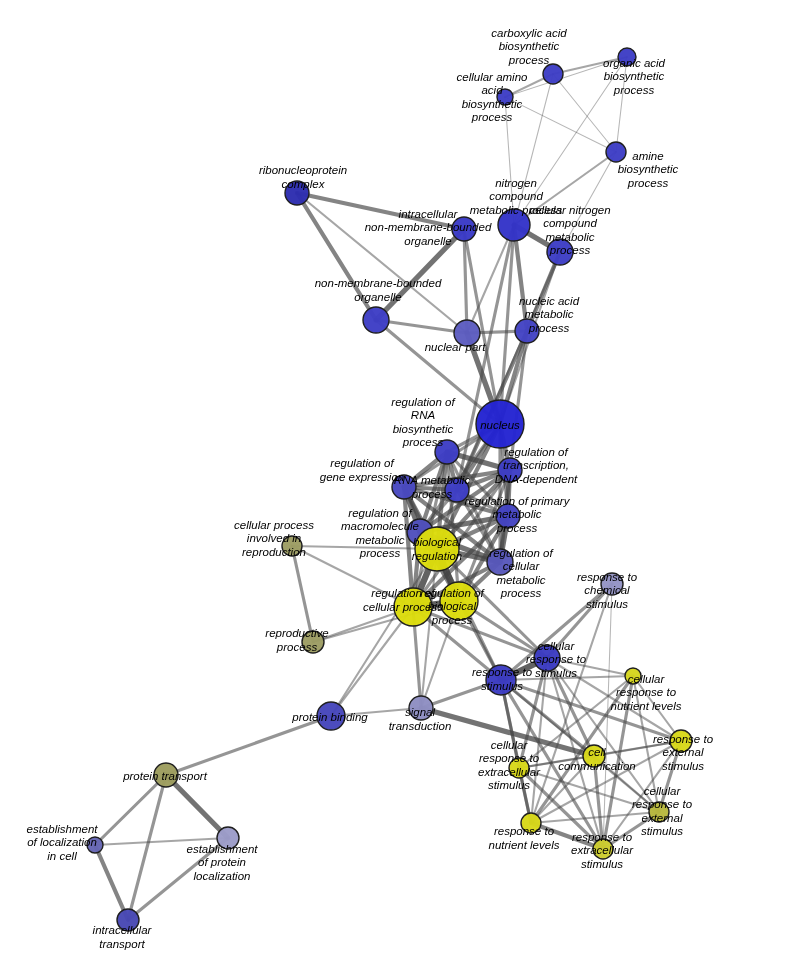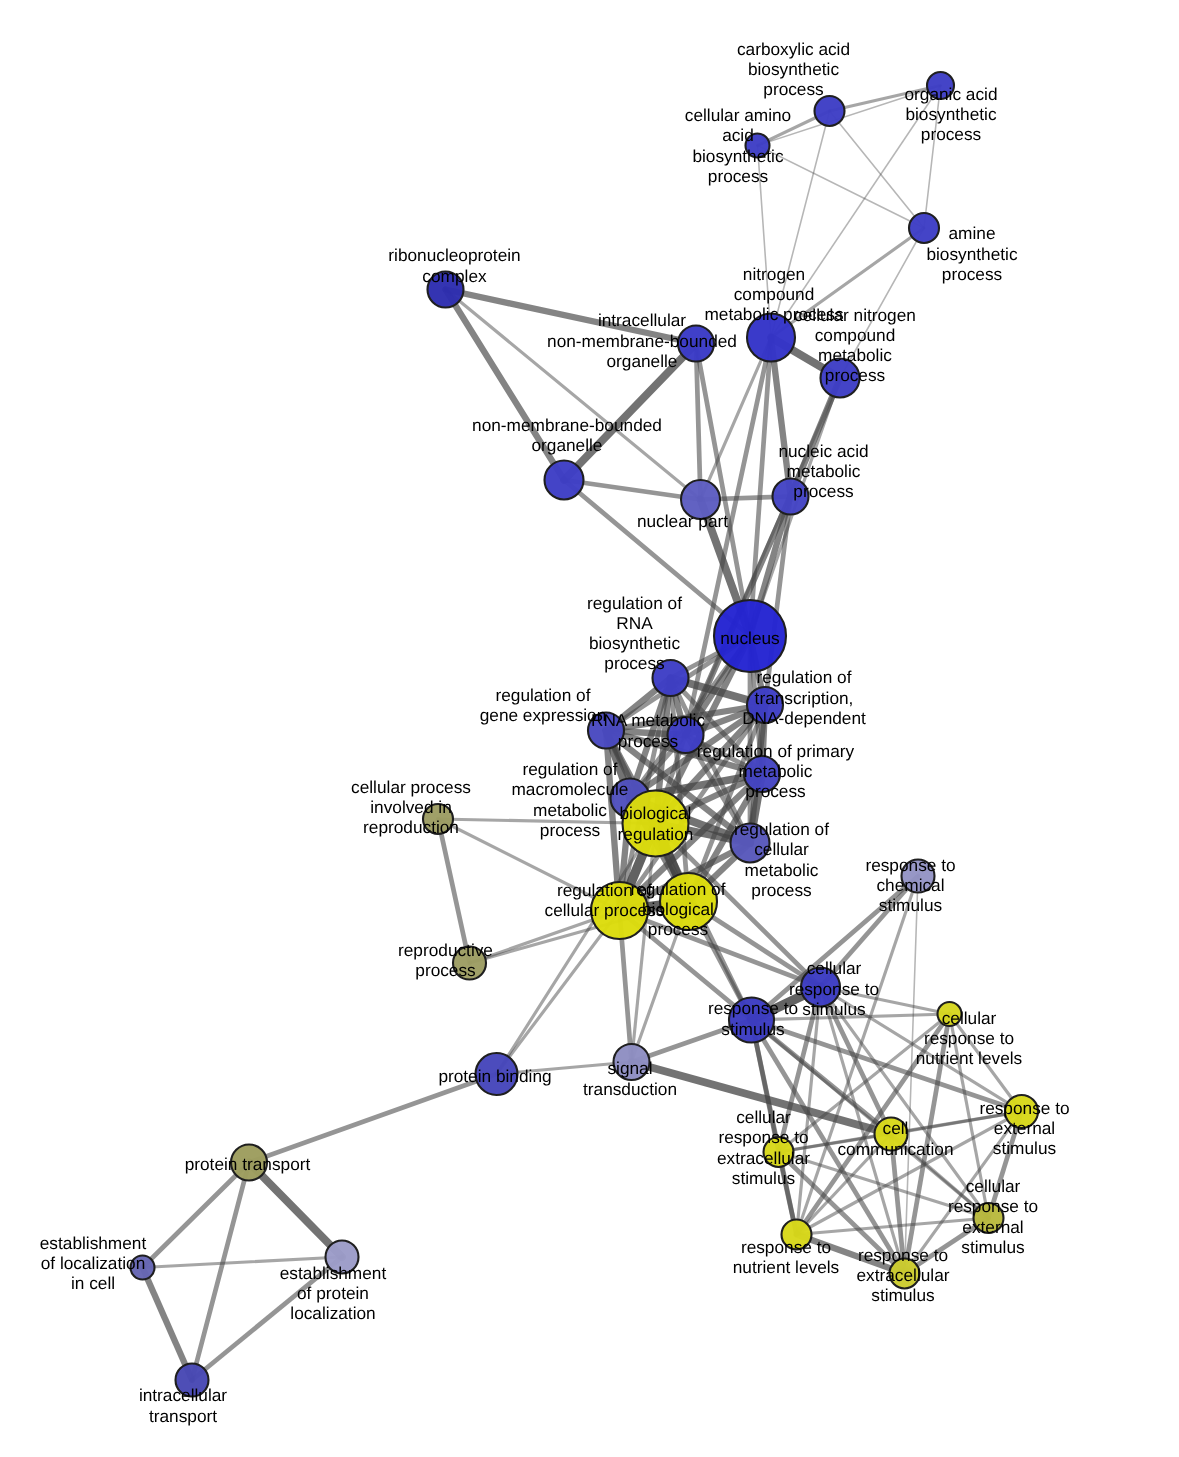--- a/index.html
+++ b/index.html
@@ -1,17 +1,17 @@
 <!DOCTYPE html>
 <html><head>
 <meta charset="utf-8">
 <style>
   html,body{margin:0;padding:0;background:#ffffff;}
   .stage{position:relative;width:786px;height:959px;background:#ffffff;overflow:hidden;
-         font-family:"Liberation Sans",sans-serif;}
+         font-family:"Liberation Sans",sans-serif;font-style:italic;}
   svg{display:block;}
   .node{stroke:#1f1f1f;stroke-width:1.4;fill-opacity:.97;cursor:pointer;}
   .edge{fill:none;stroke-linecap:round;}
   .nodelabel{font-family:"Liberation Sans",sans-serif;font-size:11.5px;fill:#000;
              text-anchor:middle;pointer-events:none;}
 </style>
 </head>
 <body>
 
 <div class="stage">

